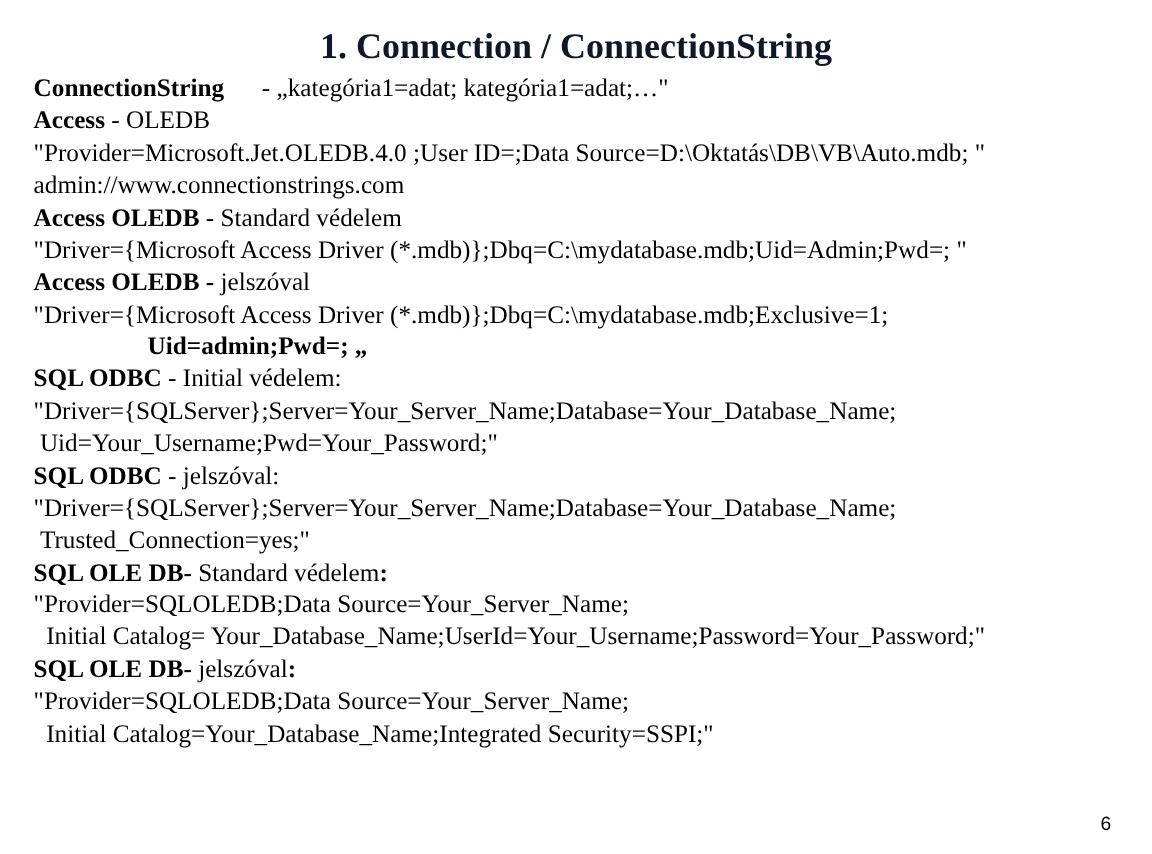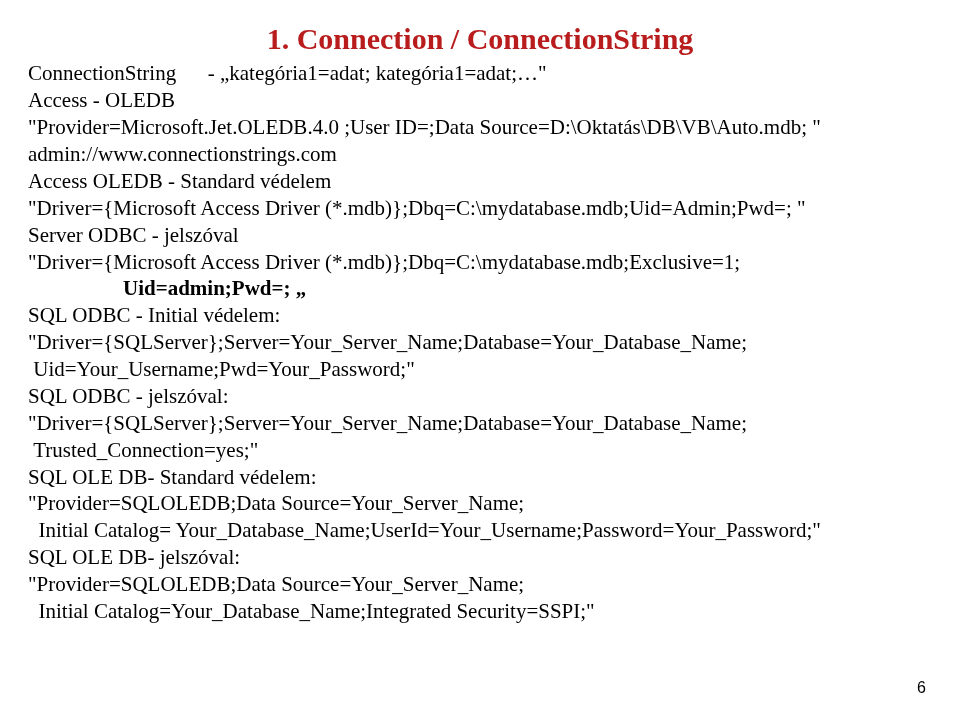--- a/index.html
+++ b/index.html
@@ -9,30 +9,30 @@
     background: #ffffff;
     color: #000000;
     width: 960px;
     height: 712px;
     box-sizing: border-box;
     font-size: 21px;
     line-height: 1.28;
   }
   .title {
     text-align: center;
-    color: #b91c1c;
+    color: #0f172a;
     font-size: 30px;
     font-weight: bold;
     margin-bottom: 2px;
   }
   .line {
     margin: 0;
     white-space: pre-wrap;
   }
-  .bold { font-weight: normal; }
+  .bold { font-weight: bold; }
   .indent { padding-left: 95px; font-weight: bold; }
   .page-num {
     position: absolute;
     right: 34px;
     bottom: 14px;
     font-size: 16px;
     font-family: Arial, sans-serif;
     color: #000;
   }
   .rel { position: relative; }
@@ -47,21 +47,21 @@
 <p class="line"><span class="bold">Access</span><span> - OLEDB</span></p>
 
 <p class="line">"Provider=Microsoft.Jet.OLEDB.4.0 ;User ID=;Data Source=D:\Oktatás\DB\VB\Auto.mdb; "</p>
 
 <p class="line">admin://www.connectionstrings.com</p>
 
 <p class="line"><span class="bold">Access OLEDB</span><span> - Standard védelem</span></p>
 
 <p class="line">"Driver={Microsoft Access Driver (*.mdb)};Dbq=C:\mydatabase.mdb;Uid=Admin;Pwd=; "</p>
 
-<p class="line"><span class="bold">Server ODBC - </span><span>jelszóval</span></p>
+<p class="line"><span class="bold">Access OLEDB - </span><span>jelszóval</span></p>
 
 <p class="line">"Driver={Microsoft Access Driver (*.mdb)};Dbq=C:\mydatabase.mdb;Exclusive=1;</p>
 <p class="line indent">Uid=admin;Pwd=; „</p>
 
 <p class="line"><span class="bold">SQL ODBC</span><span> - Initial védelem:</span></p>
 
 <p class="line">"Driver={SQLServer};Server=Your_Server_Name;Database=Your_Database_Name;</p>
 <p class="line"> Uid=Your_Username;Pwd=Your_Password;"</p>
 
 <p class="line"><span class="bold">SQL ODBC</span><span> - jelszóval:</span></p>

